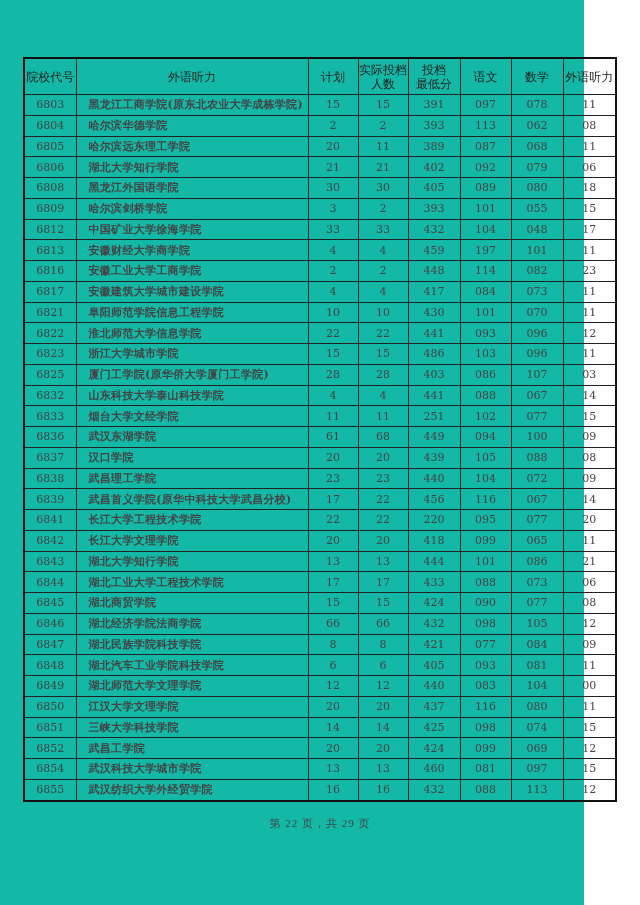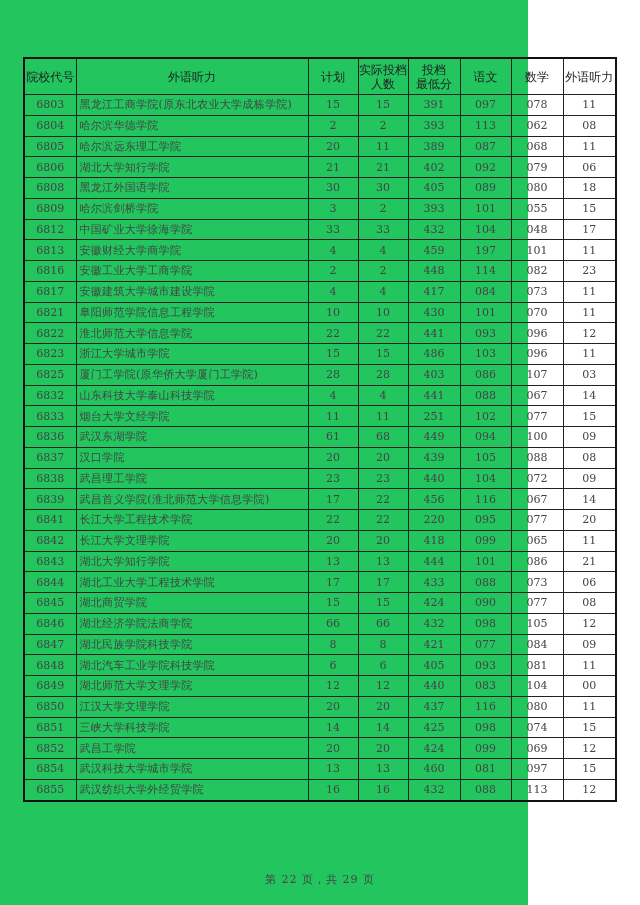--- a/index.html
+++ b/index.html
@@ -1,29 +1,29 @@
 <!DOCTYPE html>
 <html><head>
 <meta charset="utf-8">
 <style>
   html, body { margin:0; padding:0; background:#ffffff; }
   body { width:640px; height:905px; position:relative; overflow:hidden;
          font-family:"DejaVu Serif","Liberation Serif",serif; color:#333; }
-  .page { position:absolute; left:0; top:0; width:528px; height:905px; background:#22c55e; }
+  .page { position:absolute; left:0; top:0; width:584px; height:905px; background:#14b8a6; }
   table.admit { position:absolute; left:23px; top:57px; width:592px;
                 border-collapse:collapse; table-layout:fixed; }
   table.admit th, table.admit td { border:1px solid #222; padding:0; text-align:center;
                 overflow:hidden; white-space:nowrap; }
   table.admit th { font-family:"DejaVu Sans","Liberation Sans",sans-serif; font-weight:normal;
                    font-size:12px; height:35px; line-height:14px; color:#222; }
   table.admit td { font-size:11px; height:19.75px; line-height:19px; color:#444; }
-  table.admit td.name { text-align:left; padding-left:3px; letter-spacing:0.3px; }
+  table.admit td.name { text-align:left; padding-left:12px; letter-spacing:0.3px;font-weight:bold; }
   table.admit { border:2px solid #111; }
-  .footer { position:absolute; left:0; width:640px; top:872px; text-align:center;
-            font-size:11px; color:#444; letter-spacing:1px; }
+  .footer { position:absolute; left:0; width:640px; top:816px; text-align:center;
+            font-size:11px; color:#444; letter-spacing:1px;font-family:Liberation Serif, serif; }
 </style>
 </head>
 <body>
 
 <div class="page">
   <table class="admit">
     <colgroup>
       <col style="width:52px">
         <col style="width:232px">
         <col style="width:50px">
@@ -237,21 +237,21 @@
           <td class="name">武昌理工学院</td>
           <td>23</td>
           <td>23</td>
           <td>440</td>
           <td>104</td>
           <td>072</td>
           <td>09</td>
         </tr>
         <tr>
           <td>6839</td>
-          <td class="name">武昌首义学院(淮北师范大学信息学院)</td>
+          <td class="name">武昌首义学院(原华中科技大学武昌分校)</td>
           <td>17</td>
           <td>22</td>
           <td>456</td>
           <td>116</td>
           <td>067</td>
           <td>14</td>
         </tr>
         <tr>
           <td>6841</td>
           <td class="name">长江大学工程技术学院</td>

